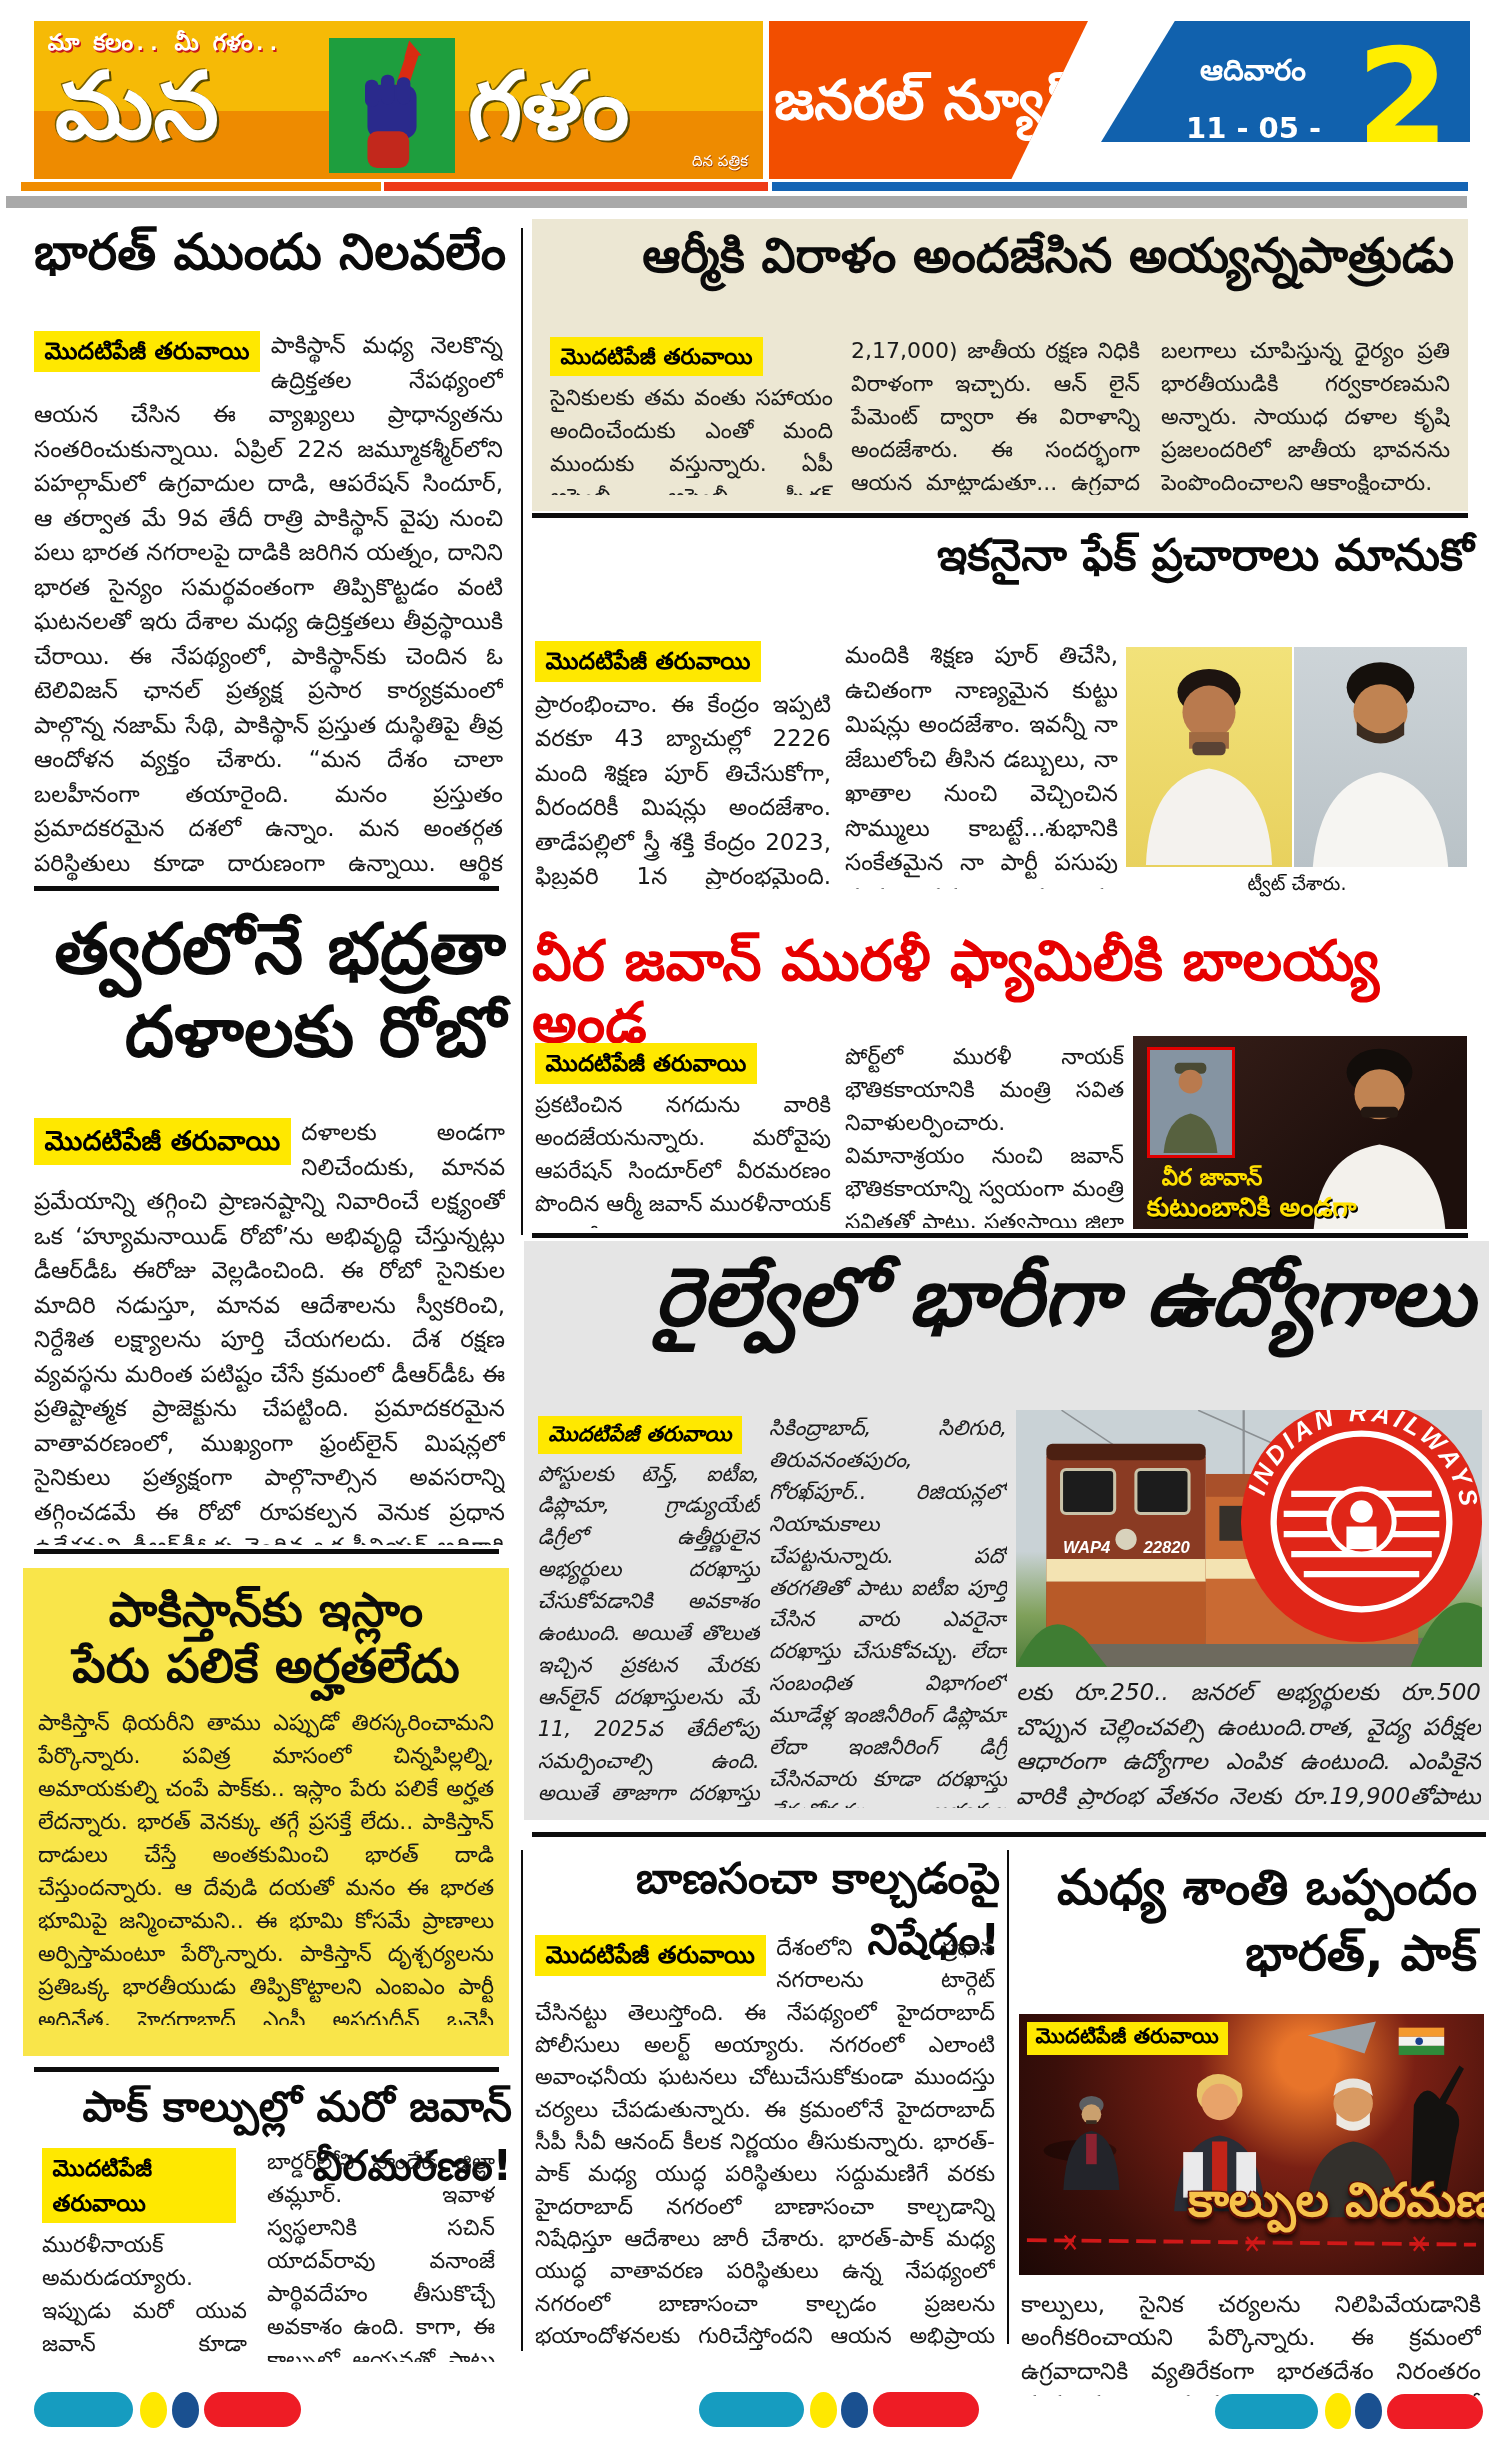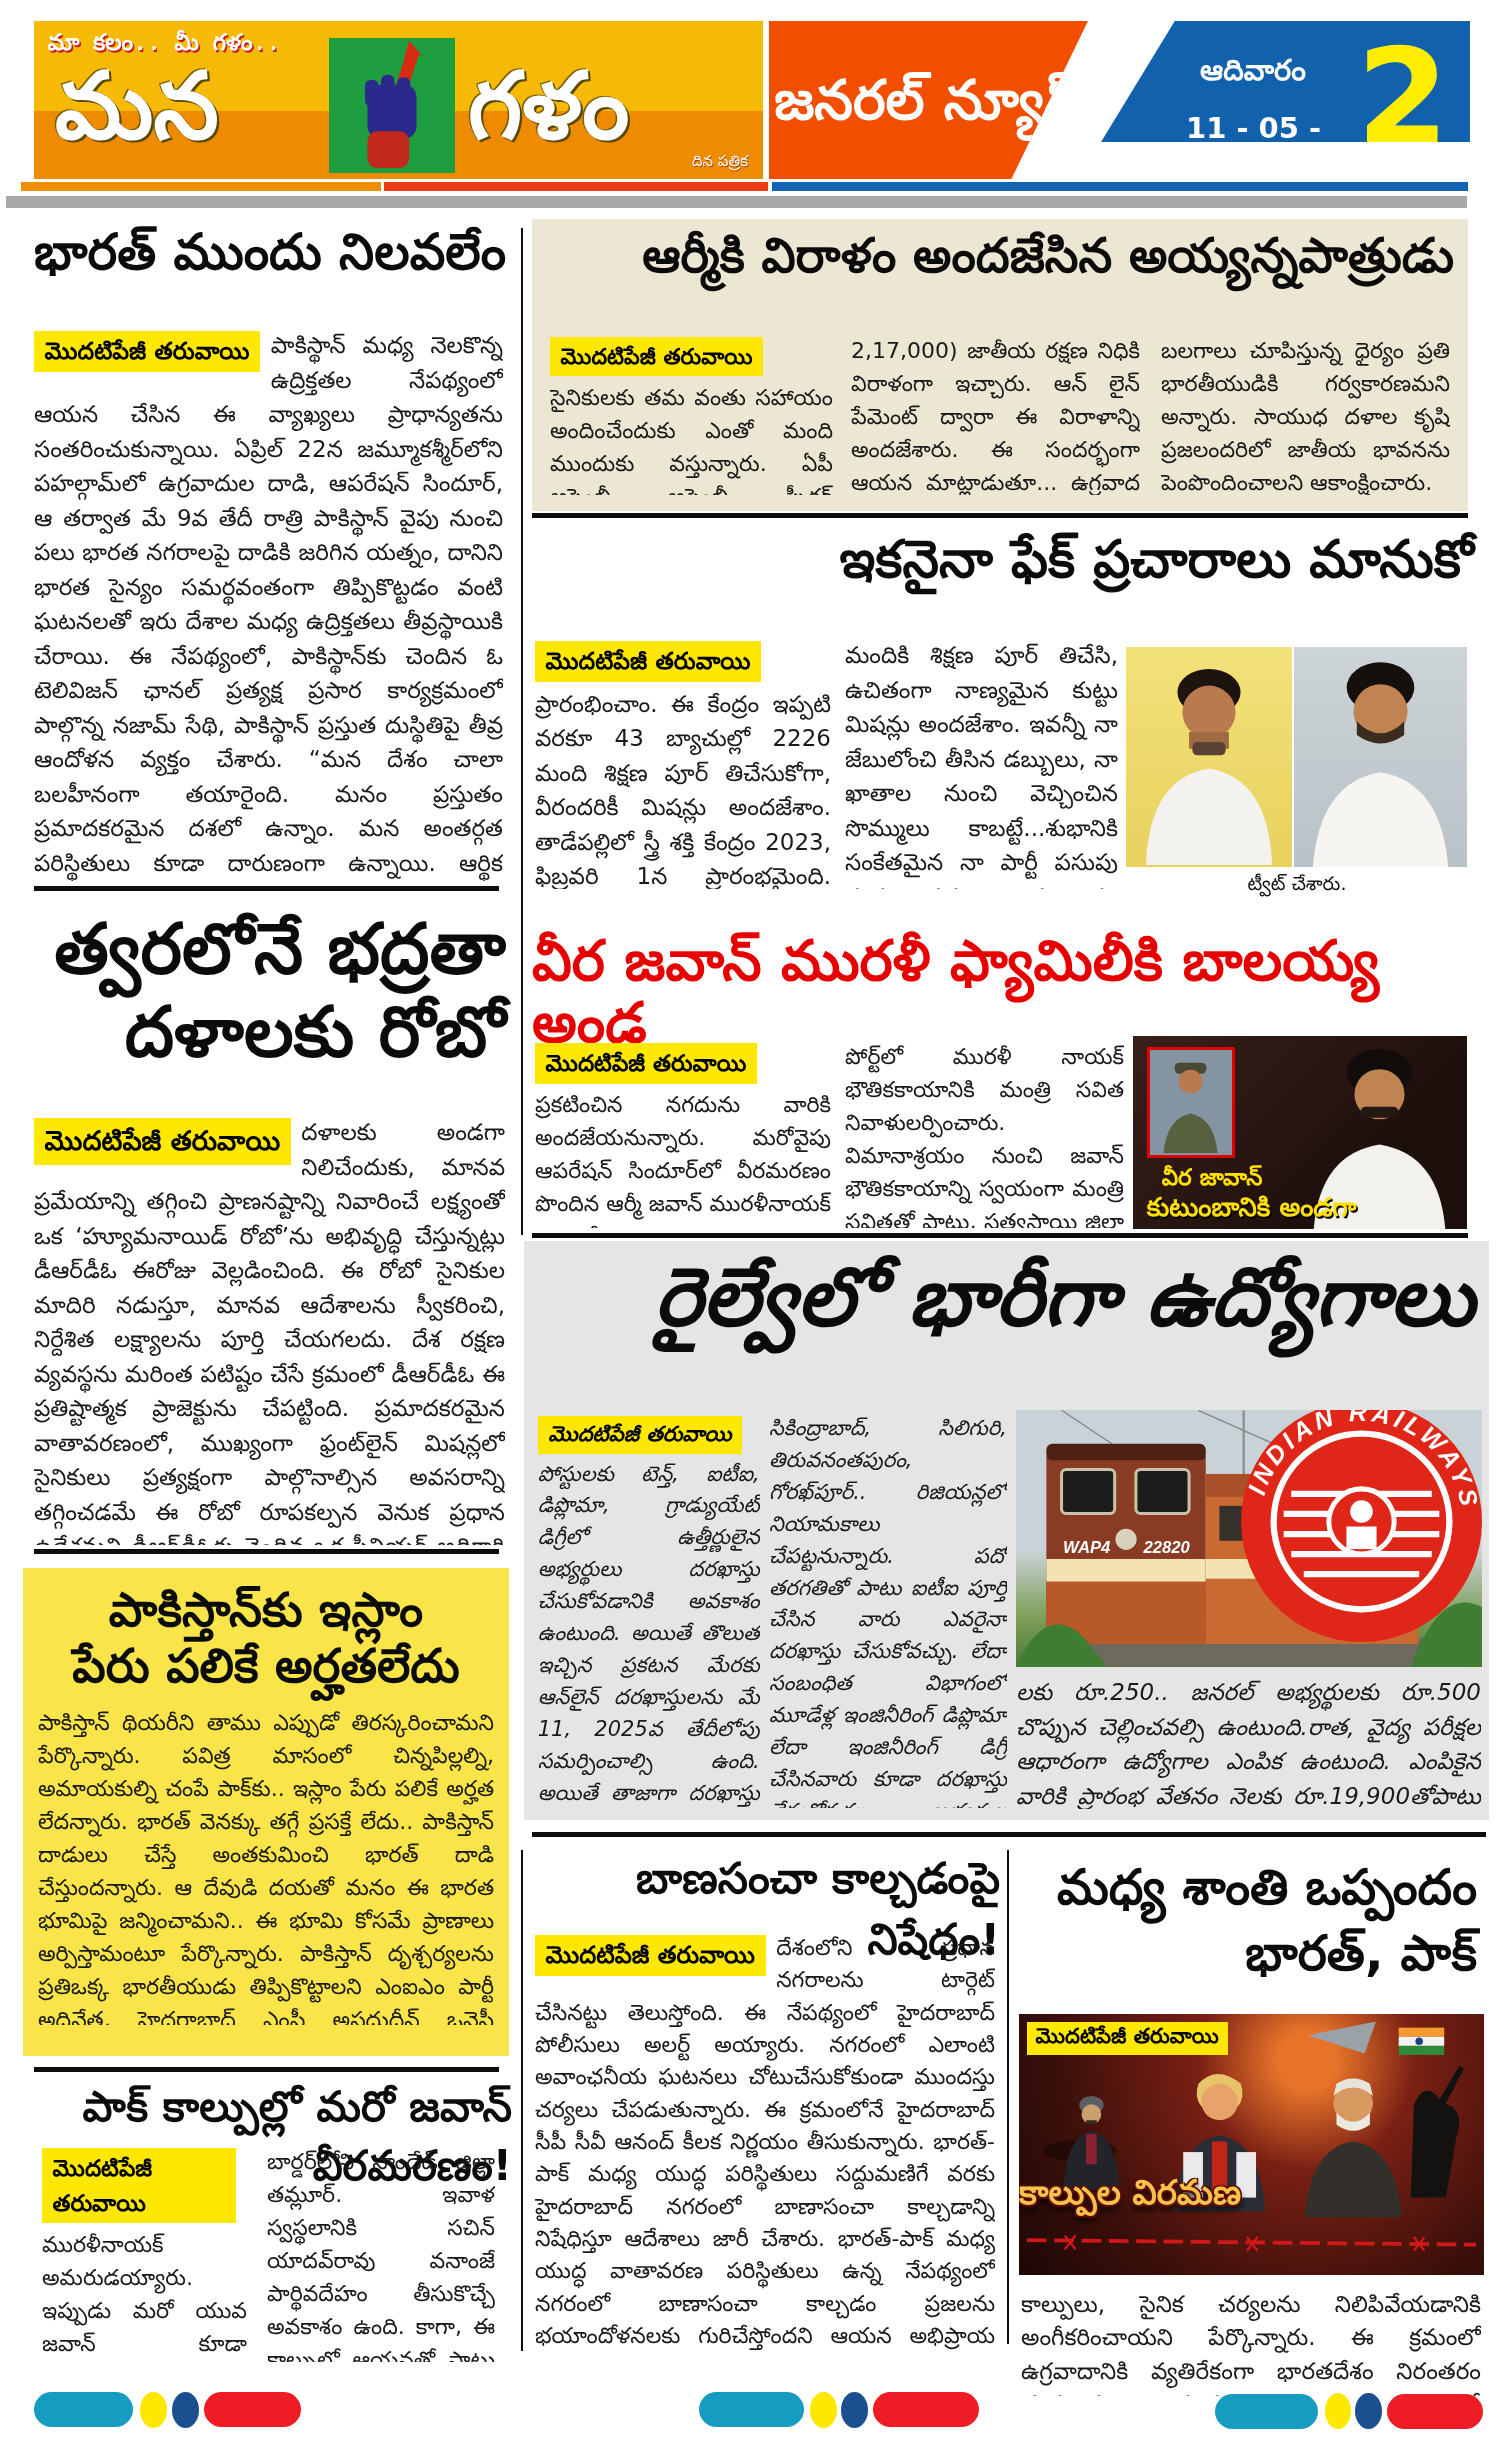--- a/index.html
+++ b/index.html
@@ -113,21 +113,21 @@
   <div class="abs army-box" style="left:532px;top:219px;width:936px;height:292px;">
     <div class="abs hl" style="left:18px;top:9px;width:904px;font-size:48px;line-height:1.15;">ఆర్మీకి విరాళం అందజేసిన అయ్యన్నపాత్రుడు</div>
     <div class="abs body-txt" style="left:18px;top:115px;width:283px;height:161px;font-size:22px;">
       <span class="tag" style="font-size:22px;">మొదటిపేజీ తరువాయి</span><span>సైనికులకు తమ వంతు సహాయం అందించేందుకు ఎంతో మంది ముందుకు వస్తున్నారు. ఏపీ అసెంబ్లీ అసెంబ్లీ స్పీకర్ అయ్యన్నపాత్రుడు తన నెల జీతాన్ని (రూ.</span>
     </div>
     <div class="abs body-txt" style="left:319px;top:115px;width:289px;height:161px;font-size:22px;">2,17,000) జాతీయ రక్షణ నిధికి విరాళంగా ఇచ్చారు. ఆన్ లైన్ పేమెంట్ ద్వారా ఈ విరాళాన్ని అందజేశారు. ఈ సందర్భంగా ఆయన మాట్లాడుతూ... ఉగ్రవాద నిర్మూలనలో మన సాయుధ</div>
     <div class="abs body-txt" style="left:629px;top:115px;width:289px;height:161px;font-size:22px;">బలగాలు చూపిస్తున్న ధైర్యం ప్రతి భారతీయుడికి గర్వకారణమని అన్నారు. సాయుధ దళాల కృషి ప్రజలందరిలో జాతీయ భావనను పెంపొందించాలని ఆకాంక్షించారు.</div>
   </div>
   <div class="abs rule" style="left:532px;top:513px;width:936px;"></div>
 
-  <div class="abs hl" style="left:532px;top:532px;width:942px;font-size:52px;line-height:1.05;">ఇకనైనా ఫేక్ ప్రచారాలు మానుకో</div>
+  <div class="abs hl" style="left:532px;top:532px;width:942px;font-size:44px;line-height:1.05;">ఇకనైనా ఫేక్ ప్రచారాలు మానుకో</div>
   <div class="abs body-txt" style="left:535px;top:638px;width:296px;height:251px;">
     <span class="tag">మొదటిపేజీ తరువాయి</span><span>ప్రారంభించాం. ఈ కేంద్రం ఇప్పటి వరకూ 43 బ్యాచుల్లో 2226 మంది శిక్షణ పూర్ తిచేసుకోగా, వీరందరికీ మిషన్లు అందజేశాం. తాడేపల్లిలో స్త్రీ శక్తి కేంద్రం 2023, ఫిబ్రవరి 1న ప్రారంభమైంది. ఇక్కడ 17 బ్యాచుల్లో శిక్షణ తీసుకున్న 666 మందికి మిషన్లు ఉచితంగా ఇచ్చాం. దుగ్గిరాలలో 2023 ఏప్రిల్ 10న ఆరంభించిన స్త్రీశక్తి కేంద్రంలో 16 బ్యాచుల్లో 616 మంది ట్రైనింగ్ పూర్తి చేసుకోగా, వీరందరికీ మిషన్లు పంపిణీ చేశాం. ఇప్పటి వరకూ 3508</span>
   </div>
   <div class="abs body-txt" style="left:845px;top:638px;width:273px;height:251px;">మందికి శిక్షణ పూర్ తిచేసి, ఉచితంగా నాణ్యమైన కుట్టు మిషన్లు అందజేశాం. ఇవన్నీ నా జేబులోంచి తీసిన డబ్బులు, నా ఖాతాల నుంచి వెచ్చించిన సొమ్ములు కాబట్టే...శుభానికి సంకేతమైన నా పార్టీ పసుపు రంగు మిషన్లు ఇచ్చాను. జనం సొమ్ముతో పెట్టిన పథకాలకు నీలా పార్టీ రంగులు, నీ పేర్లు పెట్టుకోవాలనే యావ మాకు లేదు. నీ అబద్ధం తాత్కాళికం. మా నిజం శాశ్వతం. ఇకనైనా ఫేక్ ప్రచారాలు మానుకోవాలి’ మంత్రి లోకేష్</div>
 
   <div class="abs img-box" style="left:1126px;top:647px;width:166px;height:220px;background:linear-gradient(#f2e27a,#e8d15e);">
     <svg viewBox="0 0 100 130" width="166" height="220">
       <ellipse cx="50" cy="26" rx="19" ry="14" fill="#1d1410"></ellipse>
       <circle cx="50" cy="38" r="16" fill="#b97a4e"></circle>
       <rect x="38" y="50" width="24" height="10" fill="#a06a42"></rect>
@@ -277,21 +277,21 @@
       <g stroke="#d01818" stroke-width="3">
         <line x1="60" y1="292" x2="74" y2="310"></line>
           <line x1="74" y1="292" x2="60" y2="310"></line>
         <line x1="300" y1="294" x2="314" y2="312"></line>
           <line x1="314" y1="294" x2="300" y2="312"></line>
         <line x1="520" y1="294" x2="534" y2="312"></line>
           <line x1="534" y1="294" x2="520" y2="312"></line>
       </g>
     </svg>
     <div class="abs img-tag" style="left:7.6px;top:7.6px;">మొదటిపేజీ తరువాయి</div>
-    <div class="abs gold-title" style="left:0;top:158px;width:476px;font-size:34px;text-align:left;">కాల్పుల విరమణ</div>
+    <div class="abs gold-title" style="left:0;top:158px;width:476px;font-size:47px;text-align:right;">కాల్పుల విరమణ</div>
   </div>
 
   <div class="abs body-txt" style="left:1021px;top:2288px;width:460px;height:108px;font-size:23px;line-height:1.45;">కాల్పులు, సైనిక చర్యలను నిలిపివేయడానికి అంగీకరించాయని పేర్కొన్నారు. ఈ క్రమంలో ఉగ్రవాదానికి వ్యతిరేకంగా భారతదేశం నిరంతరం దృఢమైన, అచంచలమైన వైఖరిని ఇలాగే కొనసాగిస్తుందని స్పష్టం చేశారు.</div>
 
   <div class="abs pill" style="left:1215px;top:2394px;width:103px;background:#169cc0;"></div>
   <div class="abs dot" style="left:1325px;top:2393px;width:26px;background:#ffe800;"></div>
   <div class="abs dot" style="left:1355px;top:2393px;width:27px;background:#1a5090;"></div>
   <div class="abs pill" style="left:1387px;top:2394px;width:96px;background:#ee1c25;"></div>
 
 </div>

